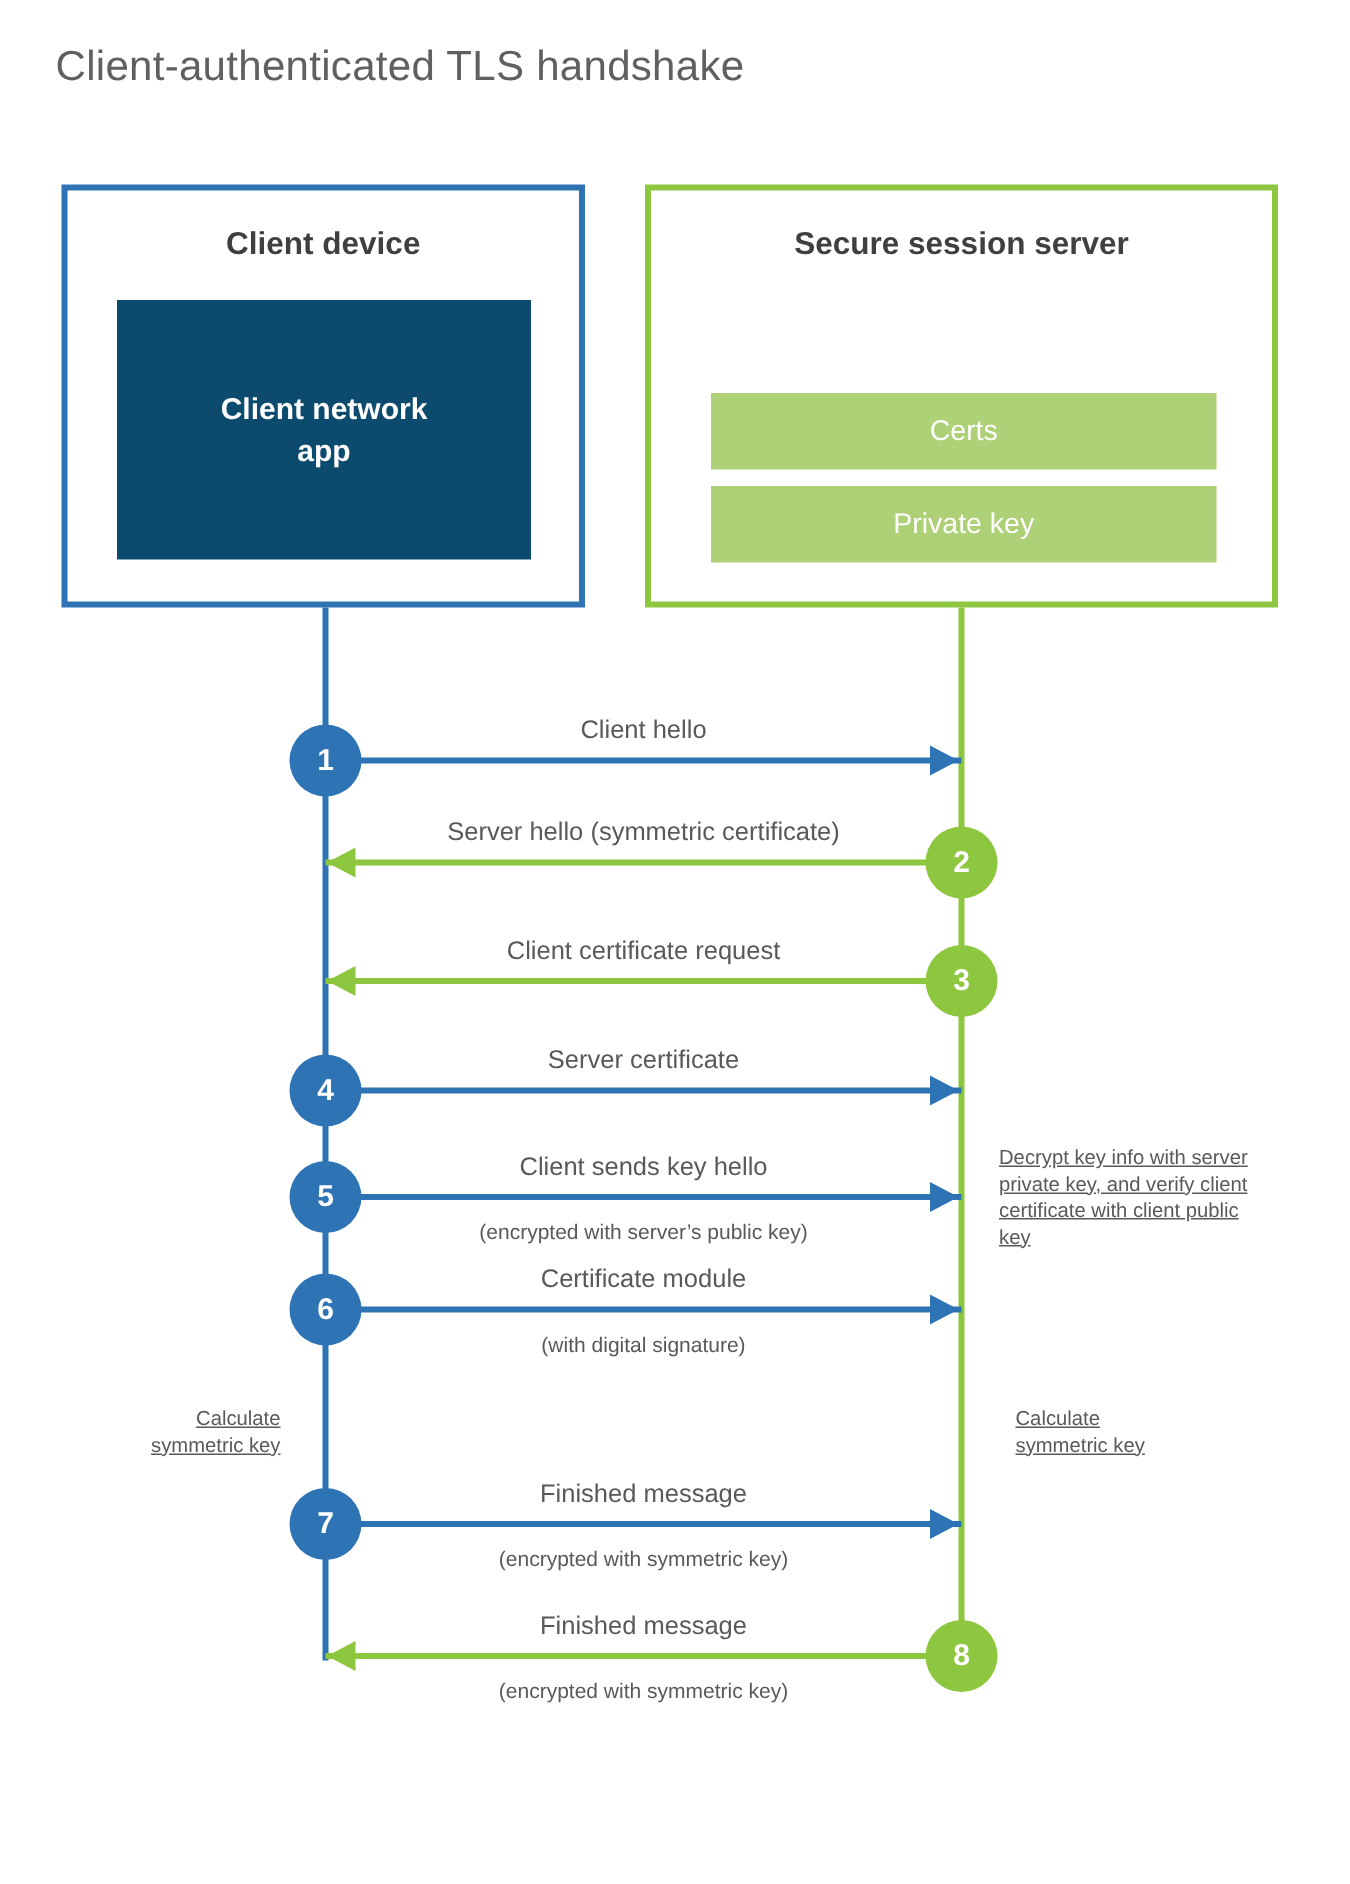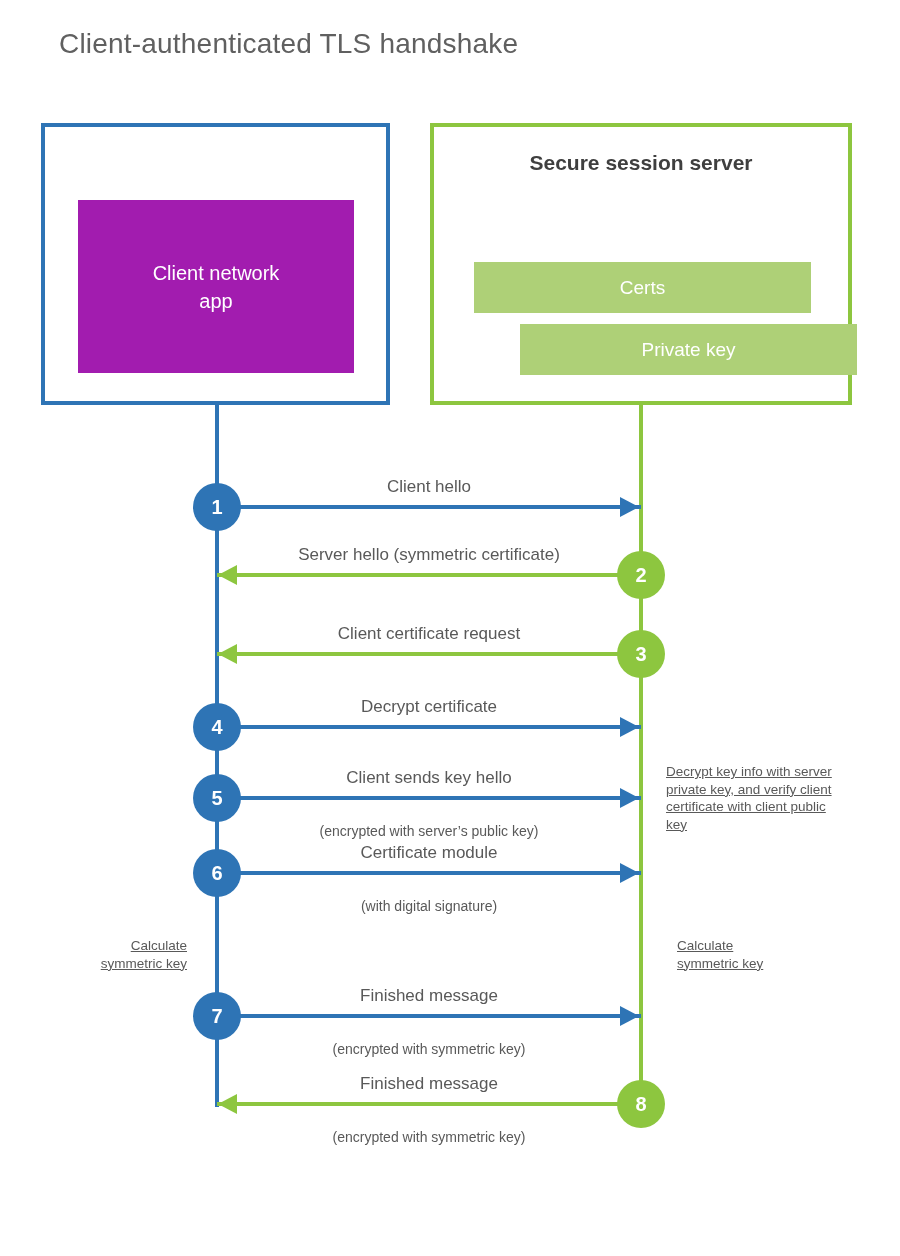--- a/index.html
+++ b/index.html
@@ -18,21 +18,20 @@
 
   
   .page-title {
     position: absolute;
     left: 37px;
     top: 28px;
     font-size: 28px;
     font-weight: 300;
     color: #606060;
     letter-spacing: 0.2px;
-    margin-left: 22px;
   }
 
   
   .actor-box {
     position: absolute;
     top: 123px;
     height: 282px;
     background: #ffffff;
     box-sizing: border-box;
   }
@@ -56,24 +55,25 @@
     font-size: 21px;
     font-weight: bold;
     color: #3f3f3f;
   }
   .client-module {
     position: absolute;
     left: 33px;
     top: 73px;
     width: 276px;
     height: 173px;
-    background: #a21caf;
+    background: #0c4a6e;
     display: flex;
     align-items: center;
     justify-content: center;
+    font-weight: bold;
   }
   .client-module .module-text {
     width: 150px;
     text-align: center;
     color: #ffffff;
     font-size: 20px;
     line-height: 28px;
   }
   .server-module {
     position: absolute;
@@ -81,21 +81,21 @@
     width: 337px;
     height: 51px;
     background: #aed077;
     color: #ffffff;
     font-size: 19px;
     text-align: center;
     line-height: 51px;
   }
   .server-module.m0 { top: 73px; }
   .server-module.m1 { top: 135px; }
-  .server-module.m2 { top: 197px; margin-left: 46px; }
+  .server-module.m2 { top: 197px; }
 
   
   .lifeline {
     position: absolute;
     width: 4px;
     top: 405px;
   }
   .lifeline.blue  { left: 215px; height: 702px; background: #2e74b5; }
   .lifeline.green { left: 639px; height: 700px; background: #8dc63f; }
 
@@ -113,21 +113,21 @@
     top: -31px;
     text-align: center;
     font-size: 17px;
     color: #595959;
     line-height: 22px;
   }
   .msg .sub {
     position: absolute;
     left: 217px;
     width: 424px;
-    top: 24px;
+    top: 14px;
     text-align: center;
     font-size: 14px;
     color: #595959;
     line-height: 18px;
   }
   .msg .line {
     position: absolute;
     left: 217px;
     width: 424px;
     top: -2px;
@@ -188,20 +188,21 @@
   }
 </style>
 </head>
 <body>
 
 <div class="canvas">
 
   <div class="page-title">Client-authenticated TLS handshake</div>
 
   <div class="actor-box client-box">
+    <div class="actor-title">Client device</div>
     <div class="client-module">
       <div class="module-text">Client network app</div>
     </div>
   </div>
 
   <div class="actor-box server-box">
     <div class="actor-title">Secure session server</div>
     <div class="server-module m1">Certs</div>
     <div class="server-module m2">Private key</div>
   </div>
@@ -224,21 +225,21 @@
   </div>
 
   <div class="msg" style="top:654px">
     <div class="label">Client certificate request</div>
     <div class="line green"></div>
     <div class="head left"></div>
     <div class="circle server">3</div>
   </div>
 
   <div class="msg" style="top:727px">
-    <div class="label">Decrypt certificate</div>
+    <div class="label">Server certificate</div>
     <div class="line blue"></div>
     <div class="head right"></div>
     <div class="circle client">4</div>
   </div>
 
   <div class="msg" style="top:798px">
     <div class="label">Client sends key hello</div>
     <div class="line blue"></div>
     <div class="head right"></div>
     <div class="circle client">5</div>

